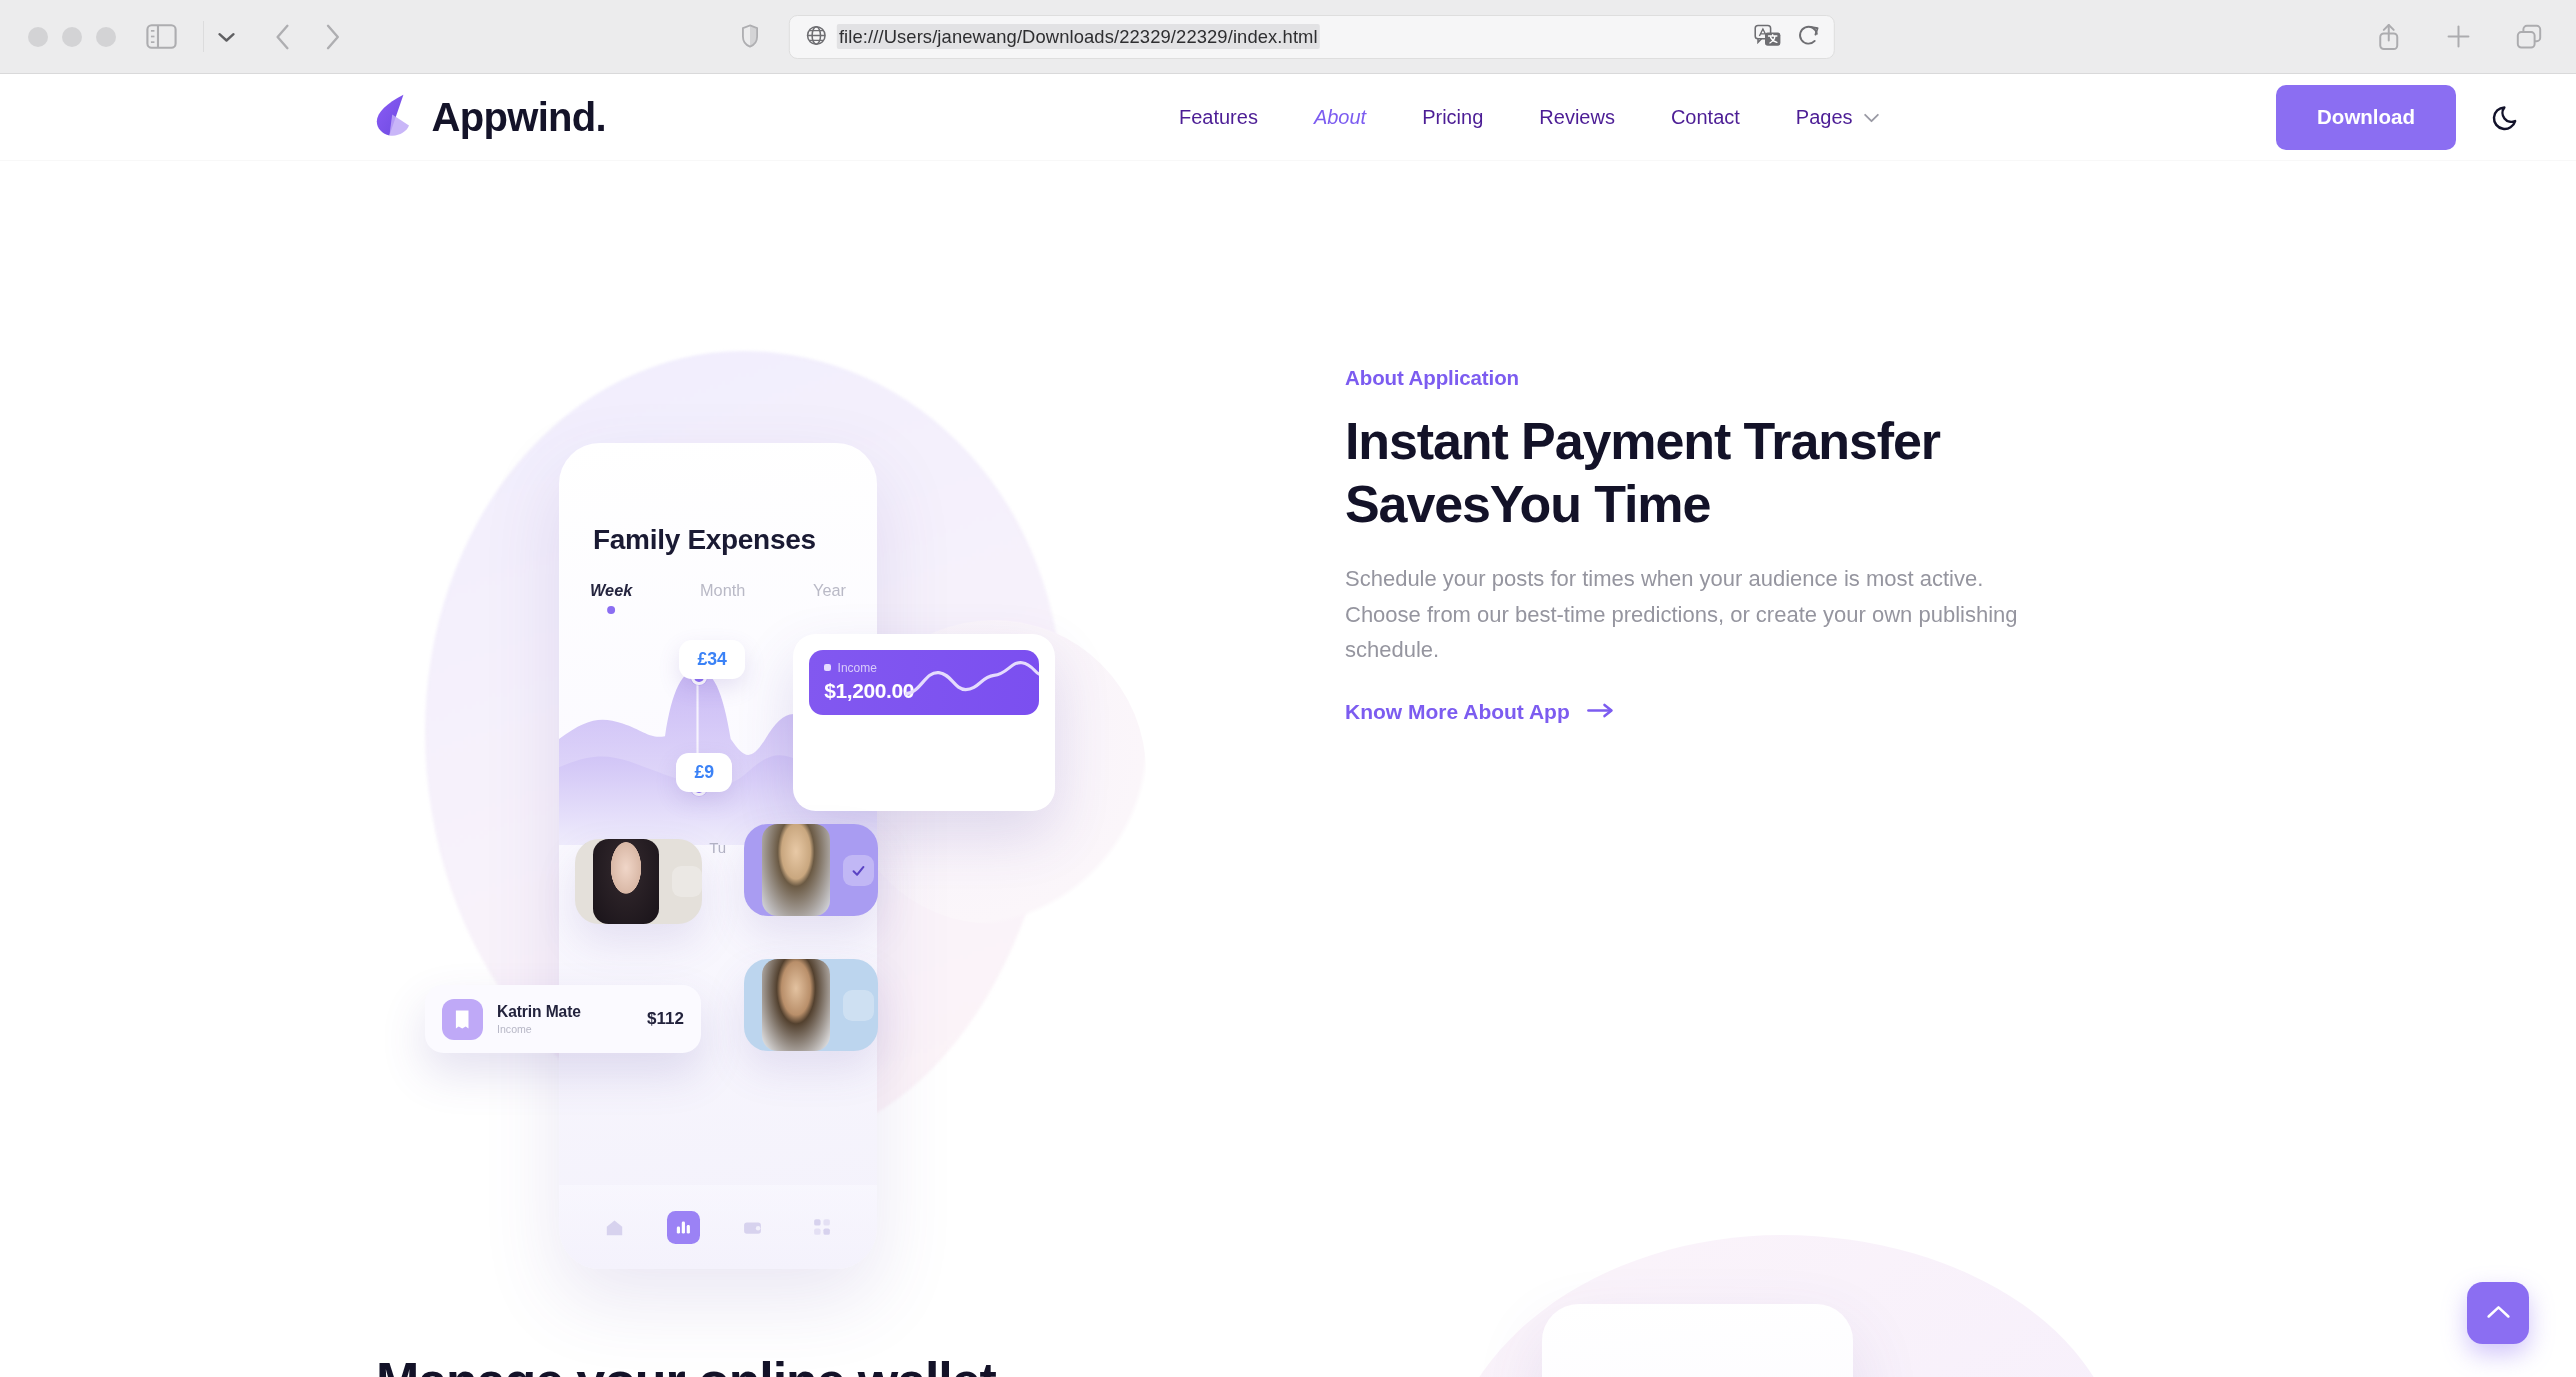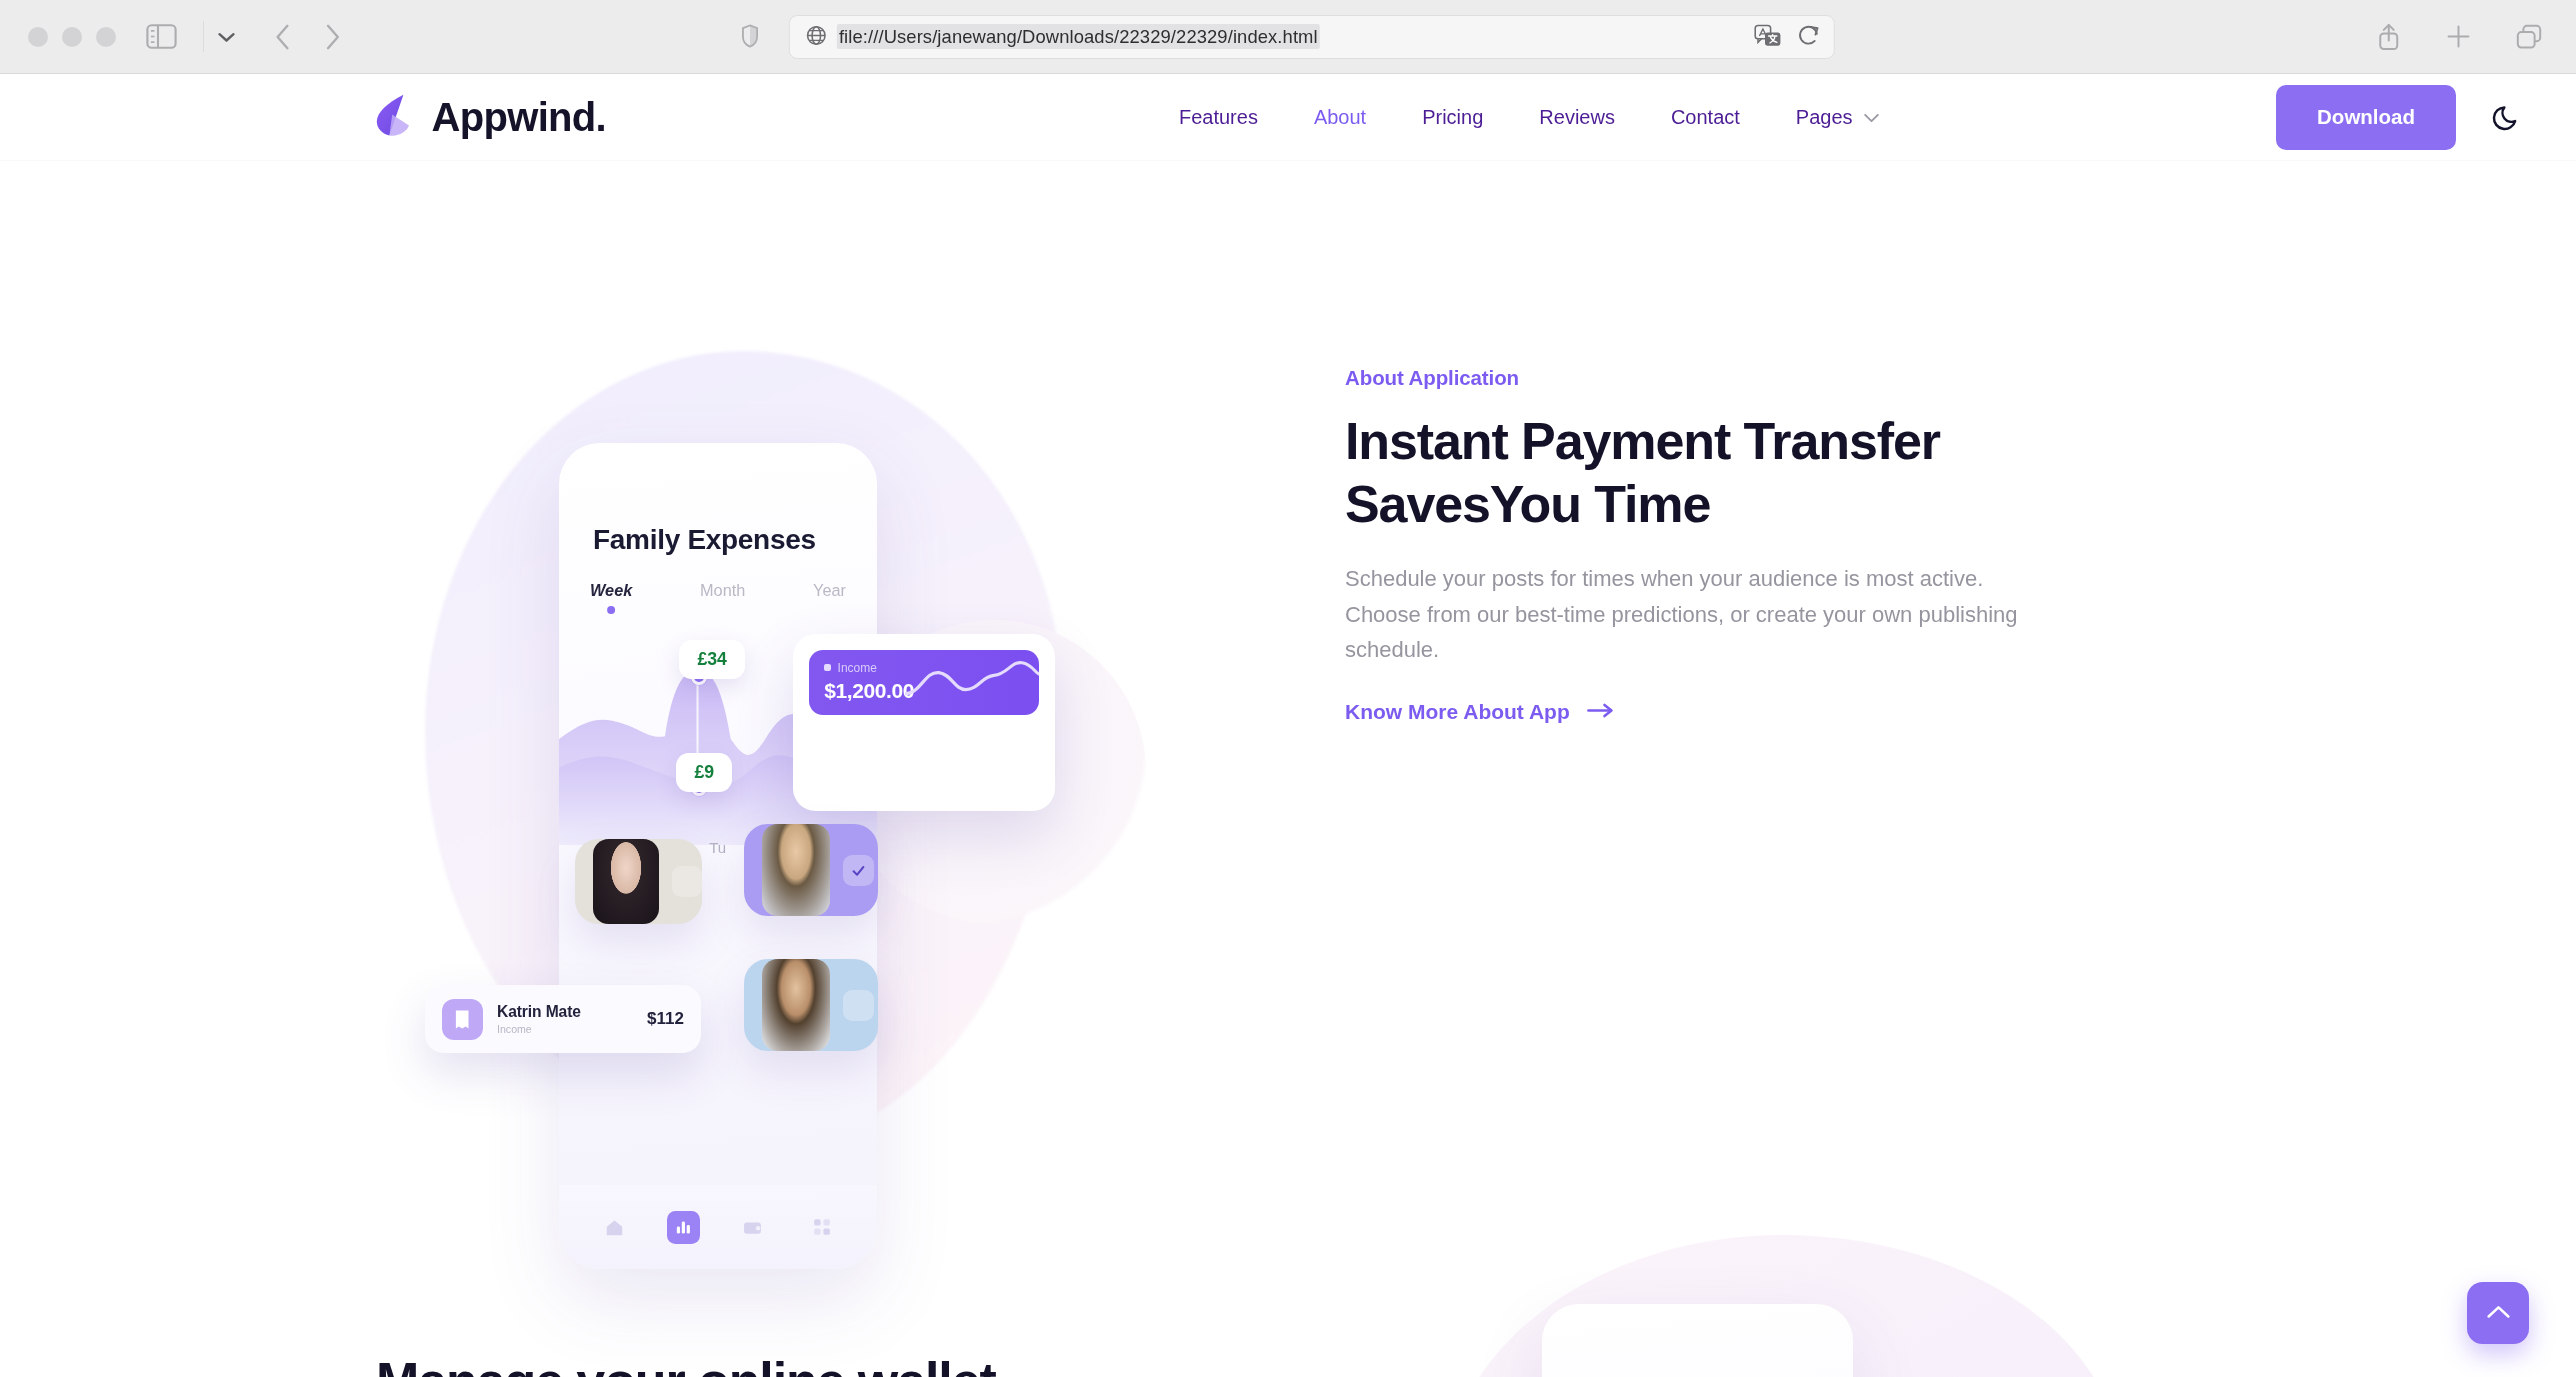--- a/index.html
+++ b/index.html
@@ -64,21 +64,21 @@
     box-shadow: 0 0.7px 0 rgba(0,0,0,0.04);
   }
   .brand { display: flex; align-items: center; gap: 15.6px; }
   .brand-name { font-size: 40px; font-weight: 700; color: #141329; letter-spacing: -0.7px; }
 
   .nav-menu { display: flex; align-items: center; gap: 0; margin-left: 545px; }
   .nav-item {
     font-size: 20px; color: #4c1d95; padding: 0 28px; white-space: nowrap;
     display: flex; align-items: center; gap: 10px; cursor: pointer;
   }
-  .nav-item.active { color: #7c5cf0; }
+  .nav-item.active { color: #7c5cf0; font-style: italic; }
 
   .header-right { display: flex; align-items: center; gap: 30px; margin-left: auto; }
   .download-btn {
     background: #8b6ef2; color: #fff;
     font-size: 20.5px; font-weight: 600;
     padding: 0 41px; height: 65px;
     border: none; border-radius: 10px;
     display: flex; align-items: center; justify-content: center;
     cursor: pointer;
   }
@@ -118,21 +118,21 @@
     content: ""; position: absolute; left: 50%; bottom: -14px; transform: translateX(-50%);
     width: 7.8px; height: 7.8px; border-radius: 50%; background: #8b6ef2;
   }
 
   .chart-area { position: absolute; left: 0; top: 190px; width: 100%; height: 212px; }
   .chart-days { position: absolute; left: 0; top: 396px; width: 100%; display: flex; padding: 0 24px; justify-content: space-between; }
   .cday { font-size: 15px; color: #b3b3c4; }
 
   .tip {
     position: absolute; background: #fff; border-radius: 12.7px;
-    padding: 9.2px 18.4px; font-size: 17.7px; font-weight: 600; color: #15803d;
+    padding: 9.2px 18.4px; font-size: 17.7px; font-weight: 600; color: #3b82f6;
     box-shadow: 0 8.5px 21px rgba(110,90,180,0.16);
   }
   .tip-a { left: 120px; top: 197px; }
   .tip-b { left: 117px; top: 310px; }
   .dot-marker { position: absolute; width: 15.6px; height: 15.6px; border-radius: 50%; background:#fff; border: 3.5px solid #fff; box-shadow: 0 0 0 0.7px rgba(140,110,240,.25); }
   .dot-marker i { display:block; width:100%; height:100%; border-radius:50%; background:#8b6ef2; }
 
   .phone-nav { position: absolute; left: 0; bottom: 0; width: 100%; height: 84px; background: linear-gradient(180deg,rgba(250,249,255,.6),#f4f2fc); display: flex; align-items: center; justify-content: space-around; padding: 0 21px; }
   .pnav-ico { width: 33px; height: 33px; border-radius: 8.5px; display: flex; align-items: center; justify-content: center; }
   .pnav-ico.active { background: #9b82f5; }

